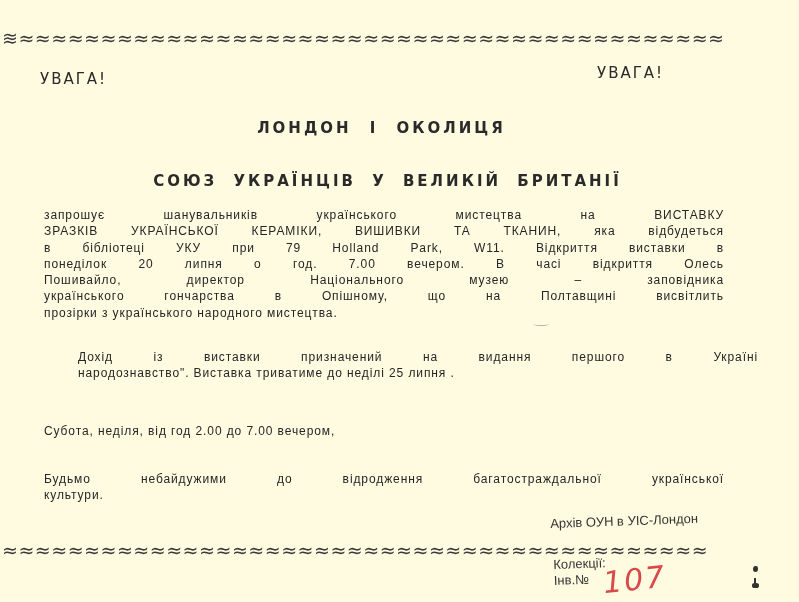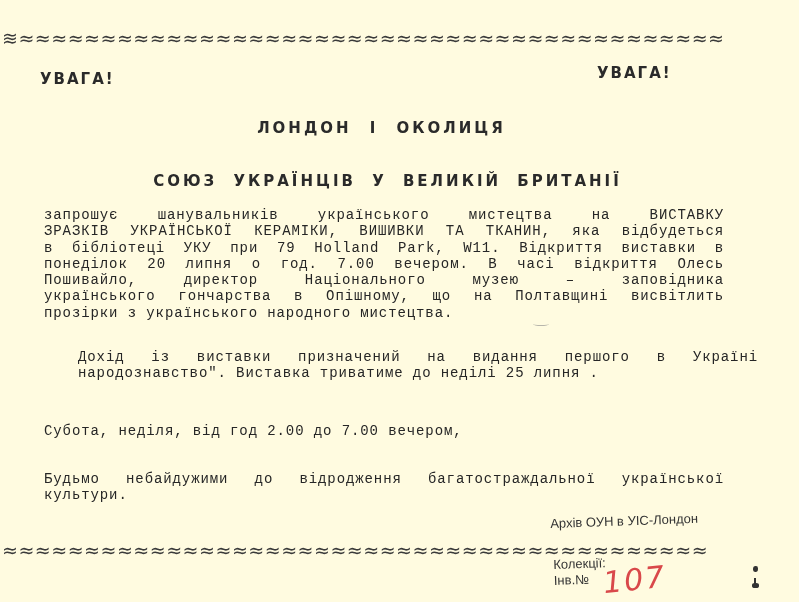--- a/index.html
+++ b/index.html
@@ -23,21 +23,21 @@
       letter-spacing: 0.5px;
       color: #3a3a3a;
       white-space: nowrap;
       line-height: 20px;
     }
     .wave-top { top: 28px; }
     .wave-bottom { top: 540px; }
     .attention {
       position: absolute;
       font-family: "DejaVu Sans", sans-serif;
-      font-weight: bold;
+      font-weight: normal;
       font-size: 15px;
       letter-spacing: 2px;
       color: #2a2a2a;
     }
     .attention-left { left: 40px; top: 70px; }
     .attention-right { left: 597px; top: 64px; }
     .heading {
       position: absolute;
       left: 0;
       width: 799px;
@@ -46,22 +46,22 @@
       font-weight: bold;
       color: #2a2a2a;
       letter-spacing: 3px;
     }
     .heading-1 { top: 119px; font-size: 15px; left: -18px; word-spacing: 10px; }
     .heading-2 { top: 172px; font-size: 15px; left: -12px; word-spacing: 8px; }
     .body-text {
       position: absolute;
       left: 44px;
       width: 680px;
-      font-family: Liberation Mono, monospace;
-      font-size: 14px;
+      font-family: Liberation Sans, sans-serif;
+      font-size: 12px;
       line-height: 16.3px;
       letter-spacing: 0.9px;
       color: #262626;
       text-align: justify;
     }
     .body-text .line {
       display: block;
       text-align: justify;
       text-align-last: justify;
       white-space: nowrap;

